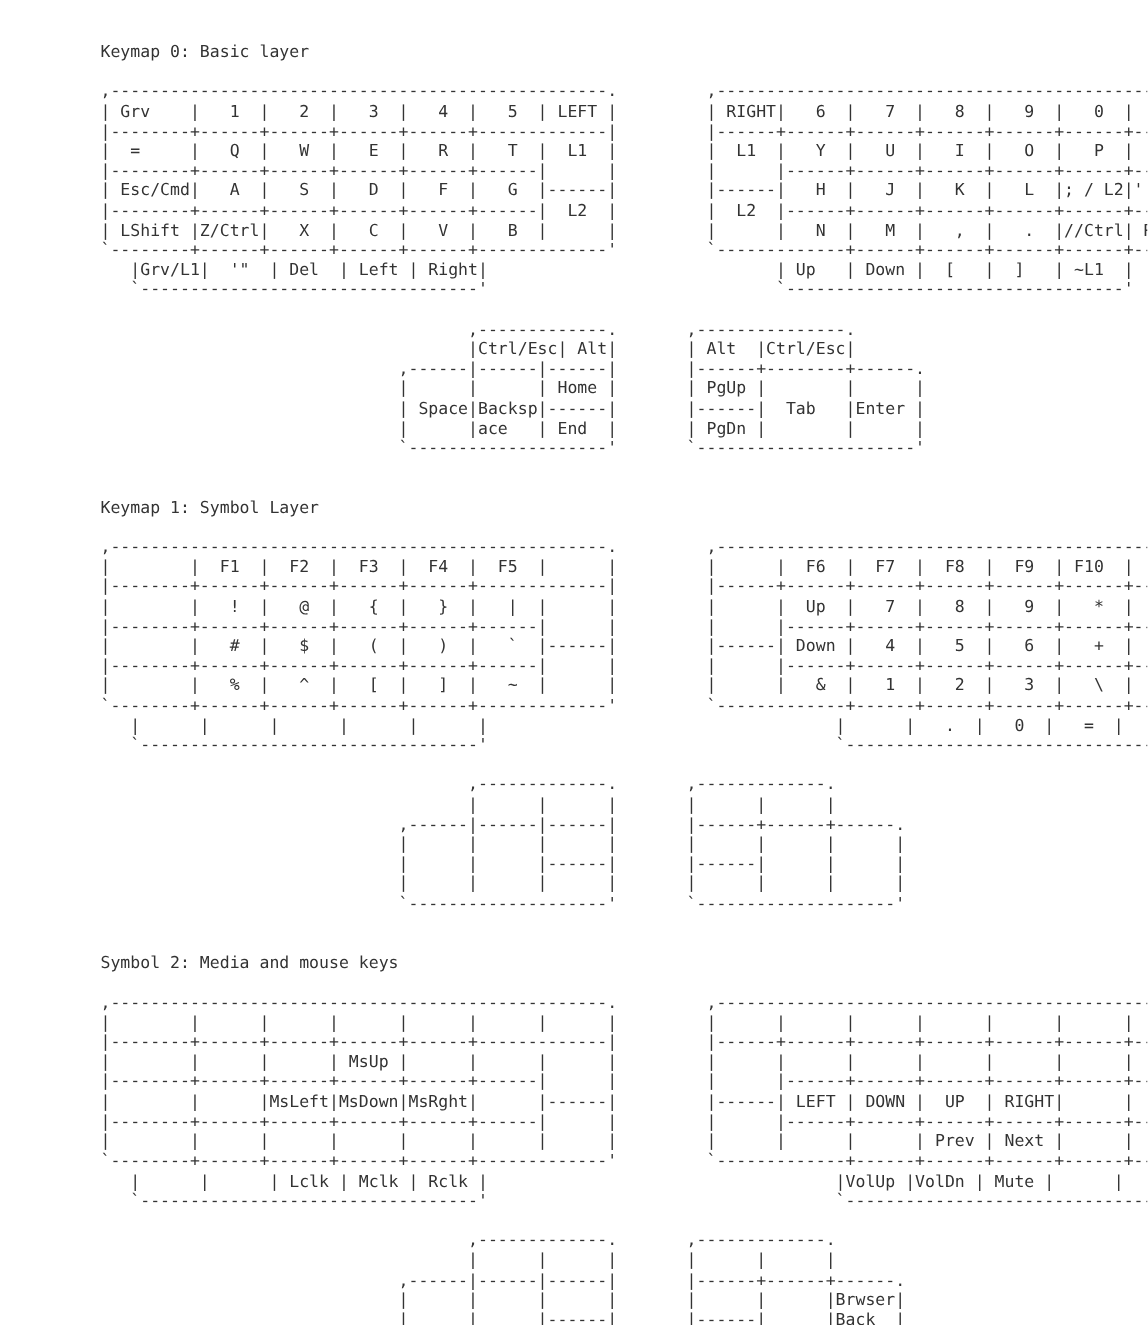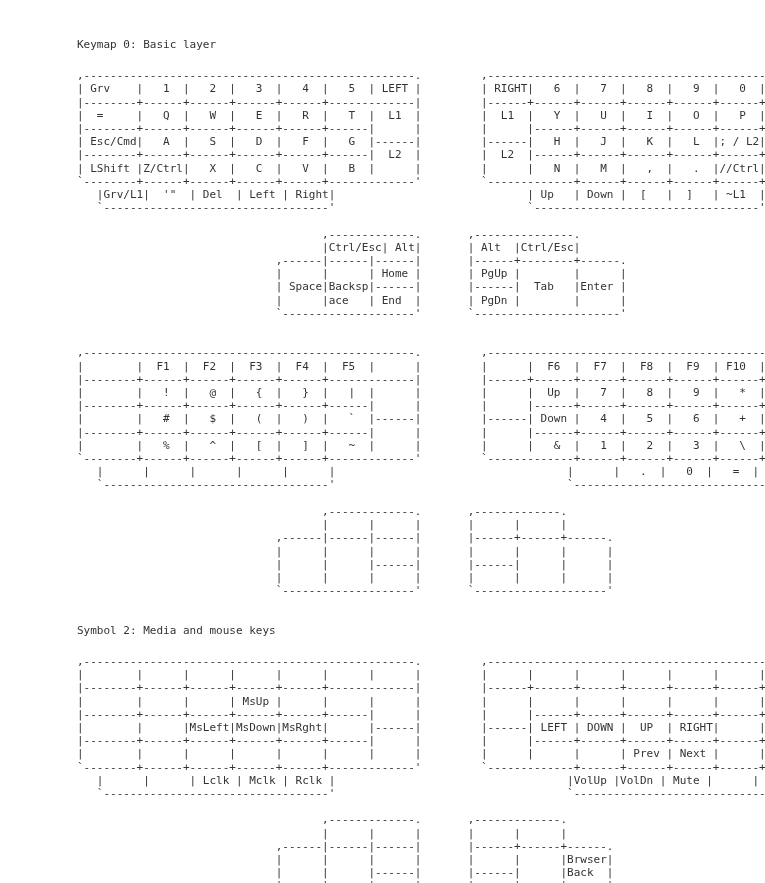--- a/index.html
+++ b/index.html
@@ -4,21 +4,21 @@
 <style>
   html, body { margin: 0; padding: 0; background: #ffffff; }
   .doc {
     padding: 20px 0 12px 18px;
     background: #ffffff;
     width: 765px;
     box-sizing: border-box;
     overflow: hidden;
   }
   pre {
-    margin: 18px;
+    margin: 8px;
     font-family: "DejaVu Sans Mono", "Liberation Mono", monospace;
     font-size: 11px;
     line-height: 13.2px;
     color: #333333;
     white-space: pre;
     padding-left: 41px;
   }
   .km-title { margin-bottom: 13.2px; }
   .km-art   { margin-bottom: 26.4px; }
   section:last-child .km-art { margin-bottom: 0; }
@@ -45,20 +45,21 @@
                                      ,-------------.       ,---------------.
                                      |Ctrl/Esc| Alt|       | Alt  |Ctrl/Esc|
                               ,------|------|------|       |------+--------+------.
                               |      |      | Home |       | PgUp |        |      |
                               | Space|Backsp|------|       |------|  Tab   |Enter |
                               |      |ace   | End  |       | PgDn |        |      |
                               `--------------------'       `----------------------'</pre>
   </section>
 
   <section>
+    <pre class="km-title">Keymap 1: Symbol Layer</pre>
     <pre class="km-art">,--------------------------------------------------.         ,--------------------------------------------------.
 |        |  F1  |  F2  |  F3  |  F4  |  F5  |      |         |      |  F6  |  F7  |  F8  |  F9  | F10  |  F11   |
 |--------+------+------+------+------+-------------|         |------+------+------+------+------+------+--------|
 |        |   !  |   @  |   {  |   }  |   |  |      |         |      |  Up  |   7  |   8  |   9  |   *  |  F12   |
 |--------+------+------+------+------+------|      |         |      |------+------+------+------+------+--------|
 |        |   #  |   $  |   (  |   )  |   `  |------|         |------| Down |   4  |   5  |   6  |   +  |        |
 |--------+------+------+------+------+------|      |         |      |------+------+------+------+------+--------|
 |        |   %  |   ^  |   [  |   ]  |   ~  |      |         |      |   &amp;  |   1  |   2  |   3  |   \  |        |
 `--------+------+------+------+------+-------------'         `-------------+------+------+------+------+--------'
    |      |      |      |      |      |                                   |      |   .  |   0  |   =  |      |

